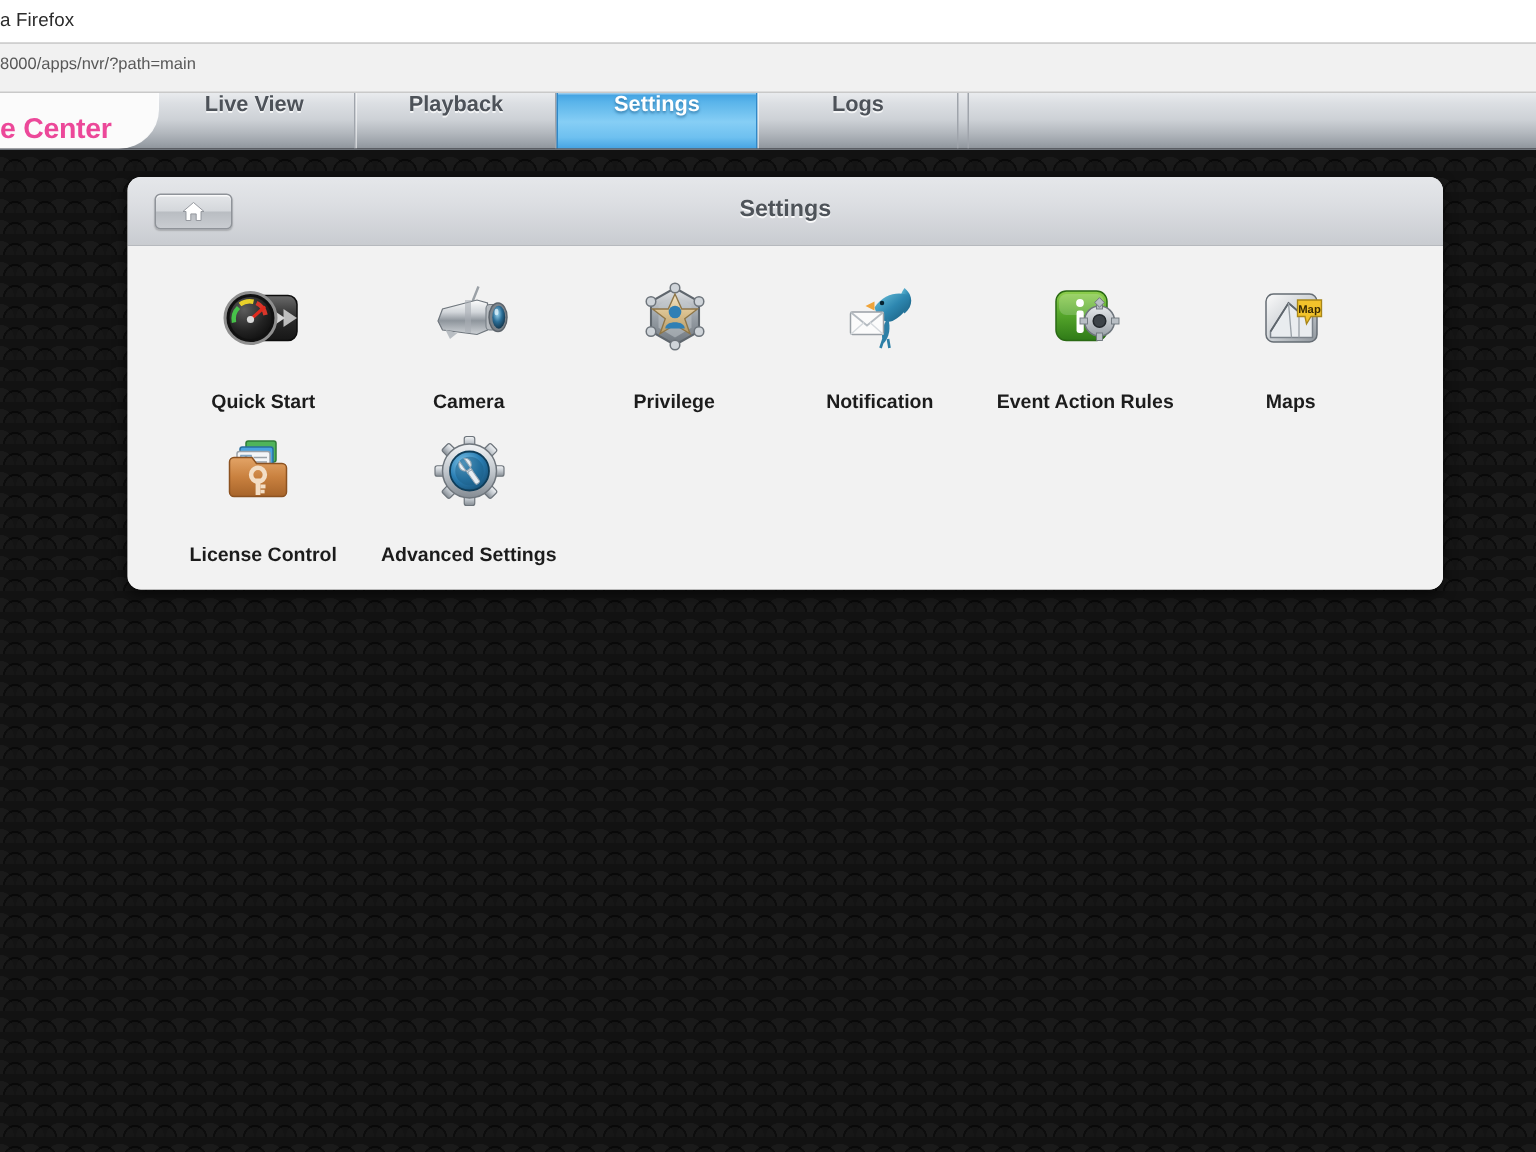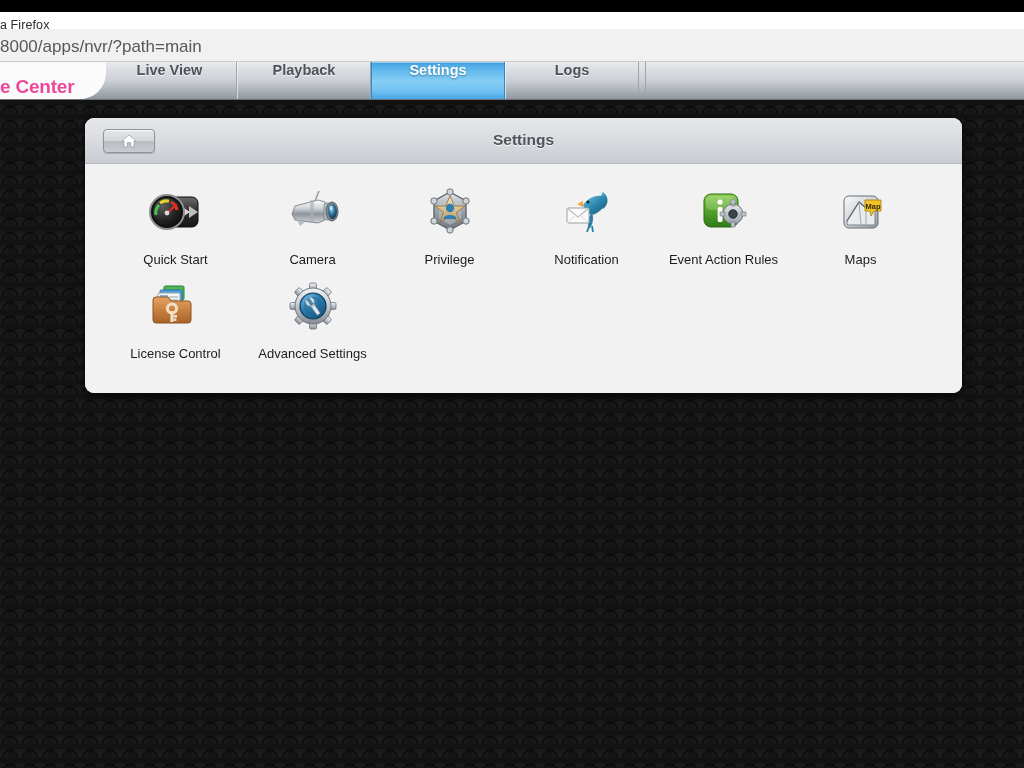--- a/index.html
+++ b/index.html
@@ -14,21 +14,21 @@
   #app {
     position: relative;
     width: 1024px;
     height: 768px;
     background: #000;
   }
 
   
   .browser-titlebar {
     position: absolute;
-    left: 0; top: 12px;
+    left: 0; top: 0;
     width: 1024px; height: 29px;
     background: #ffffff;
     border-bottom: 1px solid #d8d8d8;
     box-sizing: border-box;
   }
   .browser-title-text {
     position: absolute;
     left: 0; top: 6px;
     font-size: 12.5px;
     color: #2b2b2b;
@@ -40,21 +40,21 @@
     position: absolute;
     left: 0; top: 29px;
     width: 1024px; height: 33px;
     background: #f1f1f1;
     border-bottom: 1px solid #c9c9c9;
     box-sizing: border-box;
   }
   .browser-url-text {
     position: absolute;
     left: 0; top: 8px;
-    font-size: 17px;
+    font-size: 11px;
     color: #585858;
     white-space: nowrap;
   }
 
   
   .navbar {
     position: absolute;
     left: 0; top: 62px;
     width: 1024px; height: 38px;
     background: linear-gradient(to bottom,
@@ -213,26 +213,27 @@
     flex-direction: column;
     align-items: center;
     cursor: pointer;
   }
   .icon-wrap {
     width: 56px; height: 56px;
     display: flex;
     justify-content: center;
   }
   .item-label {
-    margin-top: 8px;
+    margin-top: 16px;
     font-size: 13px;
     color: #1c1c1c;
     text-align: center;
     line-height: 16px;
     max-width: 120px;
+    font-weight: bold;
   }
   svg { display: block; }
 </style>
 </head>
 <body>
 
 <div id="app">
 
   <div class="browser-titlebar">
     <div class="browser-title-text">a Firefox</div>

